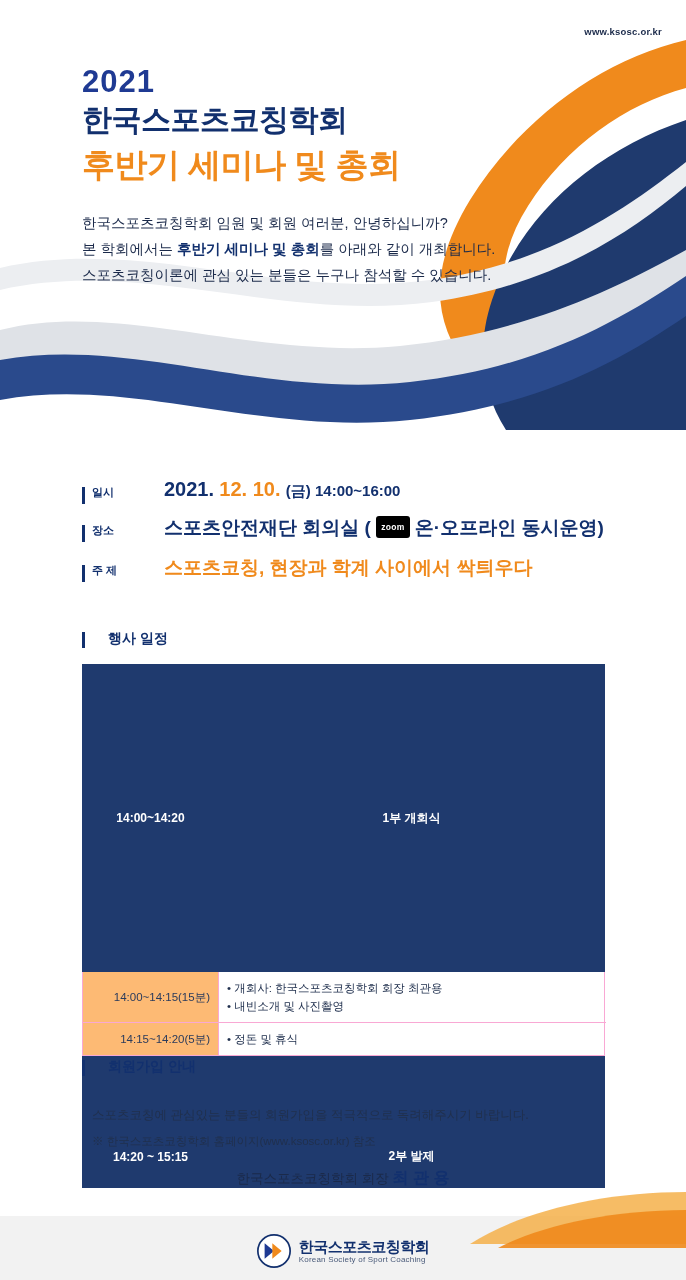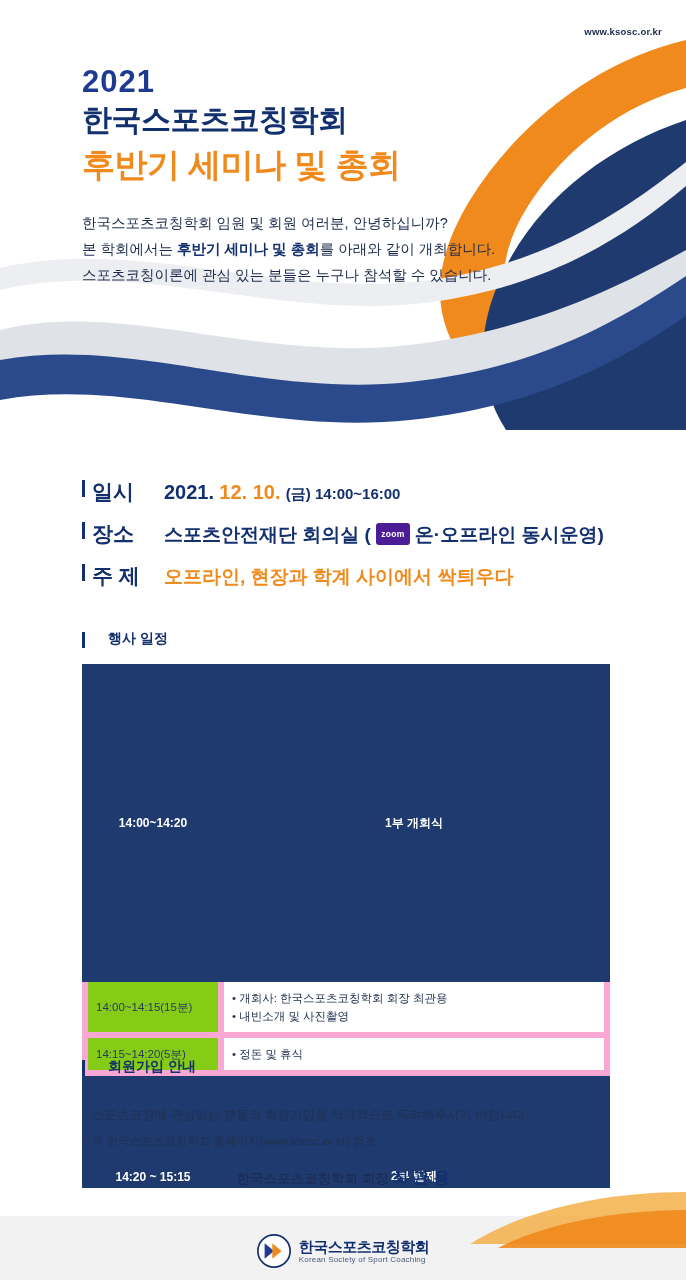--- a/index.html
+++ b/index.html
@@ -91,21 +91,21 @@
     width: 540px;
   }
   .info-row {
     display: flex;
     align-items: baseline;
     margin-bottom: 14px;
   }
   .info-label {
     position: relative;
     width: 72px;
-    font-size: 21px;
+    font-size: 11px;
     font-weight: bold;
     color: #12306e;
     padding-left: 10px;
     flex: none;
   }
   .info-label::before {
     content: "";
     position: absolute;
     left: 0;
     top: 2px;
@@ -121,21 +121,21 @@
   .date-num {
     color: #f08a1c;
     font-size: 20px;
   }
   .date-yr { font-size: 20px; }
   .small-paren { font-size: 15px; font-weight: bold; }
   .topic-value { color: #f08a1c; font-size: 19px; font-weight: bold; }
 
   .zoom-chip {
     display: inline-block;
-    background: #4c1d95;
+    background: #000000;
     color: #ffffff;
     font-size: 8.5px;
     font-weight: bold;
     border-radius: 3px;
     padding: 6px 5px;
     vertical-align: middle;
     position: relative;
     top: -2px;
     letter-spacing: 0.3px;
   }
@@ -167,21 +167,21 @@
   
   .sched {
     position: absolute;
     top: 664px;
     left: 82px;
     width: 522px;
     border-collapse: collapse;
     table-layout: fixed;
   }
   .sched td {
-    border: 6px solid #f9a8d4;
+    border: 1px solid #f9a8d4;
     font-size: 11.5px;
     color: #20304e;
     padding: 7px 8px;
     vertical-align: middle;
   }
   .sched tr.hdr td {
     background: #1f3a6e;
     color: #ffffff;
     font-weight: bold;
     text-align: center;
@@ -190,22 +190,22 @@
     border-color: #1f3a6e;
   }
   .sched tr.hdr td.chair {
     text-align: right;
     font-weight: normal;
     padding-right: 12px;
   }
   .sched tr.hdr td.chair b { font-size: 13px; }
   .chair-small { font-size: 9.5px; }
   .sched td.time {
-    background: #84cc16;
-    text-align: left;
+    background: #fdba74;
+    text-align: right;
     width: 136px;
     font-size: 11.5px;
     color: #2a3b5c;
   }
   .sched td.detail {
     background: #ffffff;
     line-height: 18px;
   }
 
   
@@ -333,21 +333,21 @@
       <div class="info-value">
         <span>스포츠안전재단 회의실</span>
         <span>(</span>
         <span class="zoom-chip">zoom</span>
         <span>온·오프라인 동시운영</span><span>)</span>
       </div>
     </div>
 
     <div class="info-row">
       <div class="info-label">주 제</div>
-      <div class="topic-value">오프라인, 현장과 학계 사이에서 싹틔우다</div>
+      <div class="topic-value">스포츠코칭, 현장과 학계 사이에서 싹틔우다</div>
     </div>
 
   </div>
 
   <div class="sec-head schedule-head">행사 일정</div>
 
   <table class="sched">
     <colgroup>
       <col style="width:136px">
       <col style="width:386px">

